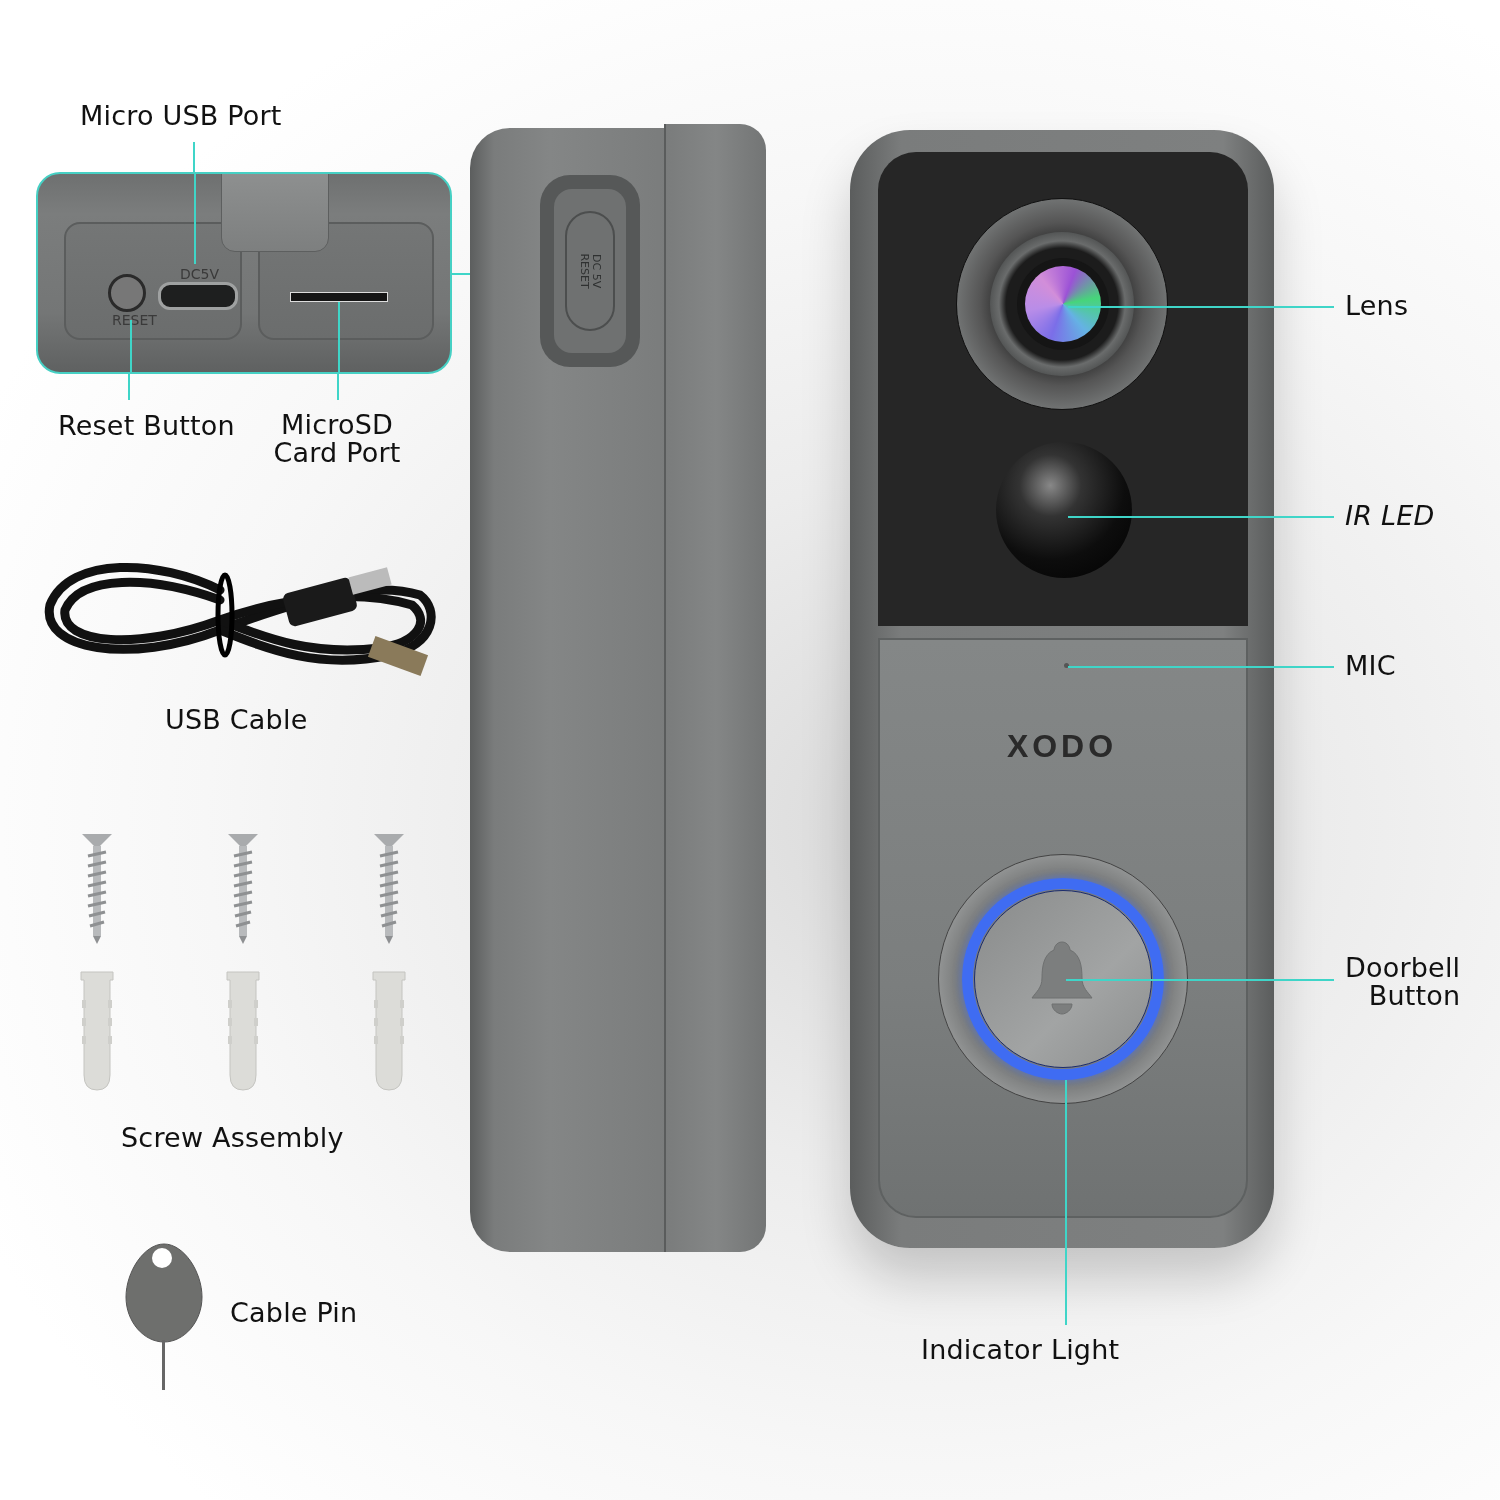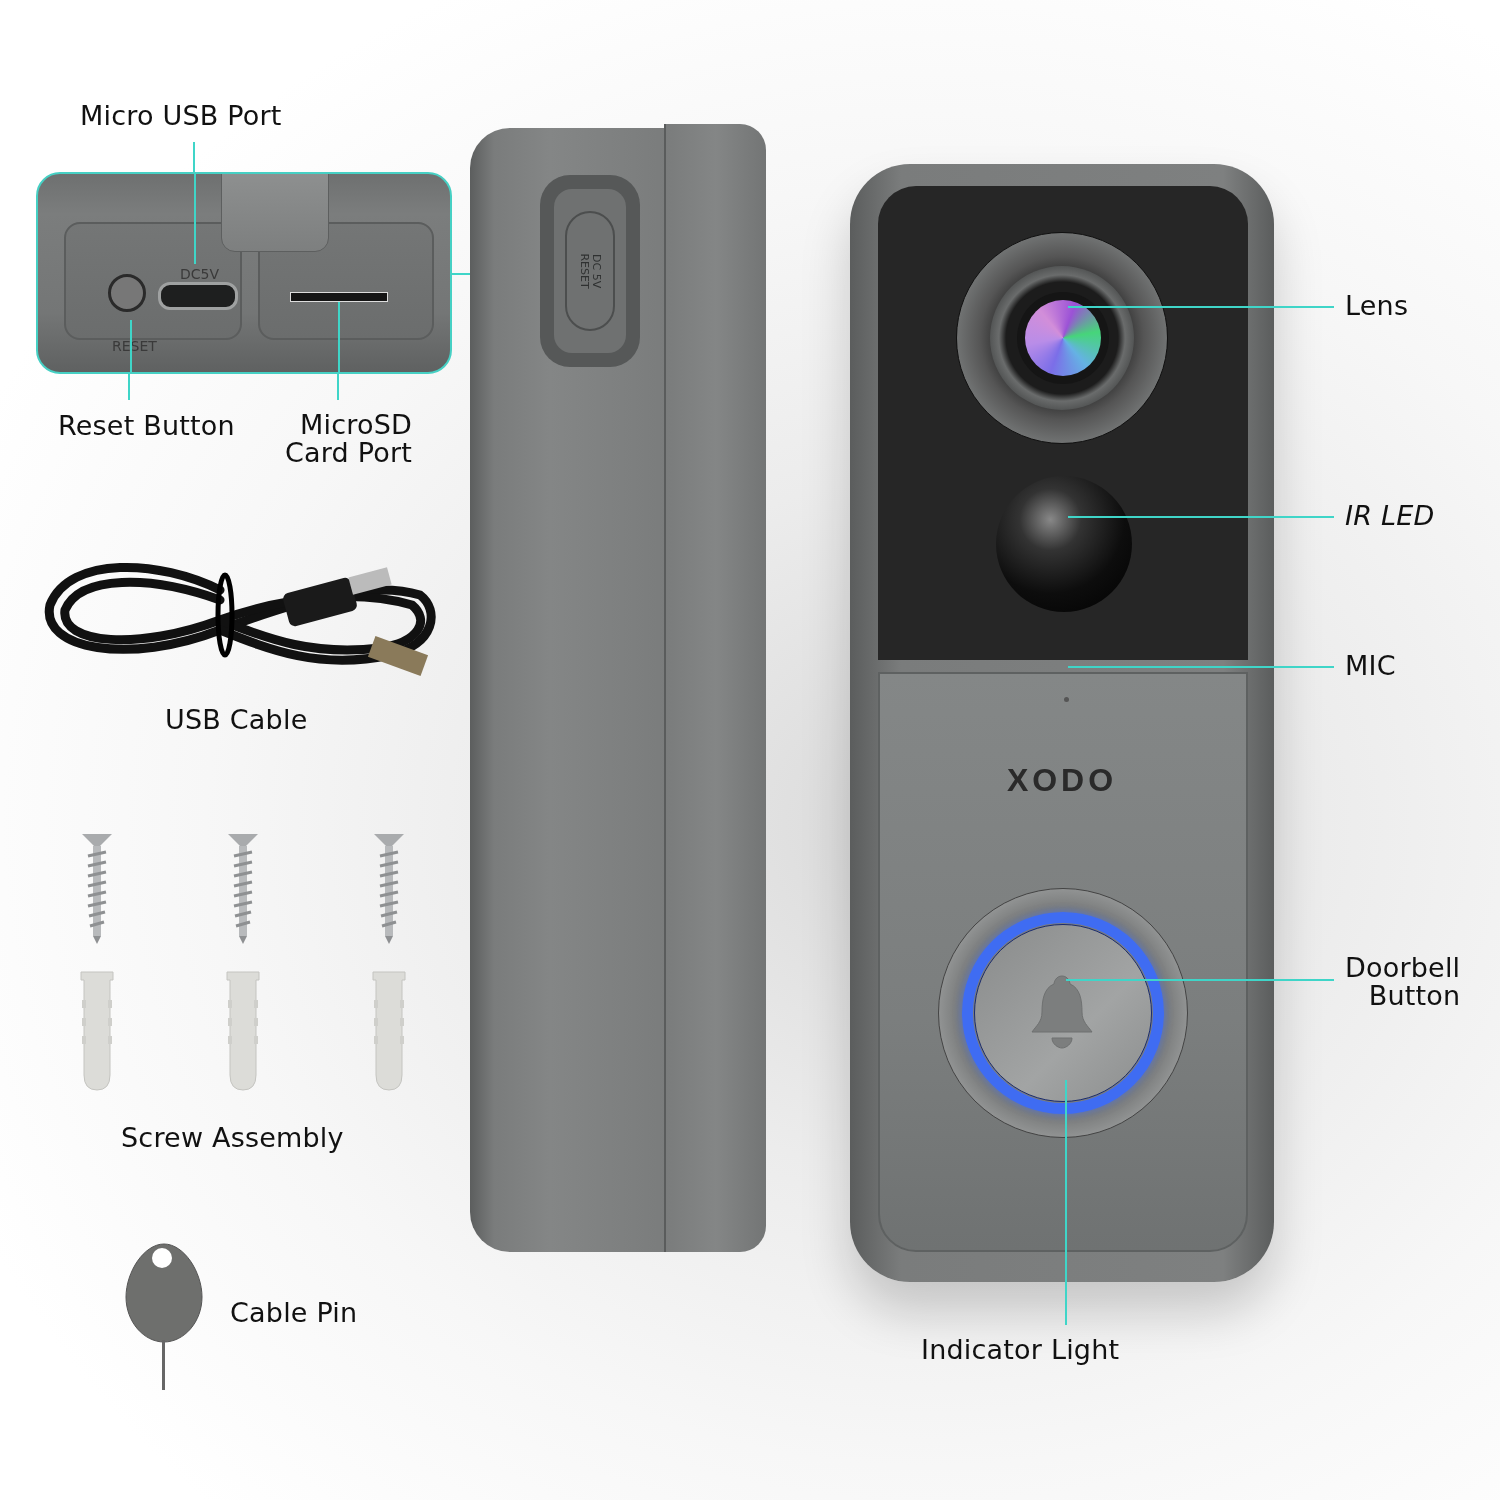--- a/index.html
+++ b/index.html
@@ -4,21 +4,21 @@
 <style>
   * { box-sizing: border-box; margin: 0; padding: 0; }
   html, body { width: 1500px; height: 1500px; overflow: hidden; }
   body {
     position: relative;
     font-family: "DejaVu Sans", sans-serif;
     background: radial-gradient(ellipse at 62% 55%, #d9d9d9 0%, #ececec 30%, #f7f7f7 55%, #ffffff 80%);
     color: #111;
   }
   .label { position: absolute; font-size: 27px; color: #111; white-space: nowrap; letter-spacing: 0.2px; line-height: 1.05; }
-  .label.center { text-align: right; }
+  .label.center { text-align: center; }
   .leader { position: absolute; background: #3fd5c8; }
   .leader.h { height: 2px; }
   .leader.v { width: 2px; }
 
   
   .inset {
     position: absolute; left: 36px; top: 172px; width: 416px; height: 202px;
     border: 2px solid #46d0c4; border-radius: 24px; overflow: hidden;
     background: linear-gradient(180deg, #6e7070 0%, #7b7d7d 20%, #747676 70%, #5f6161 100%);
   }
@@ -71,21 +71,20 @@
   }
   .side-port .pill span {
     transform: rotate(90deg); font-size: 11px; color: #2f3131; white-space: pre; text-align: center; line-height: 1.1;
   }
 
   
   .front {
     position: absolute; left: 850px; top: 130px; width: 424px; height: 1118px;
     border-radius: 60px; background: linear-gradient(90deg, #5b5d5d, #7a7c7c 12%, #7e8080 88%, #5b5d5d);
     box-shadow: 0 30px 50px rgba(0,0,0,0.18);
-    margin-top: 34px;
   }
   .front .top-panel {
     position: absolute; left: 28px; top: 22px; width: 370px; height: 474px; background: #262626;
     border-radius: 38px 38px 0 0;
   }
   .front .bottom-panel {
     position: absolute; left: 28px; top: 508px; width: 370px; height: 580px;
     background: linear-gradient(180deg, #848787 0%, #7b7e7e 60%, #6f7272 100%);
     border-radius: 0 0 38px 38px; border: 2px solid #5e6161;
   }
@@ -141,21 +140,21 @@
 <div class="leader v" style="left:193px; top:142px; height:120px;"></div>
 
 <div class="inset">
   <div class="recess" style="left:26px; width:178px;"></div>
   <div class="recess" style="left:220px; width:176px;"></div>
   <div class="tab"></div>
   <div class="reset-btn"></div>
   <div class="usb"></div>
   <div class="sd-slot"></div>
   <div class="tiny" style="left:142px; top:92px;">DC5V</div>
-  <div class="tiny" style="left:74px; top:138px;margin-top:26px;">RESET</div>
+  <div class="tiny" style="left:74px; top:138px;">RESET</div>
   <div class="leader v" style="left:156px; top:-2px; height:92px;"></div>
   <div class="leader v" style="left:92px; top:146px; height:60px;"></div>
   <div class="leader v" style="left:300px; top:128px; height:80px;"></div>
 </div>
 
 <div class="leader v" style="left:128px; top:372px; height:28px;"></div>
 <div class="leader v" style="left:337px; top:372px; height:28px;"></div>
 <div class="leader h" style="left:452px; top:273px; width:120px;"></div>
 
 <div class="label" style="left:27px; top:412px;margin-left:31px;">Reset Button</div>

